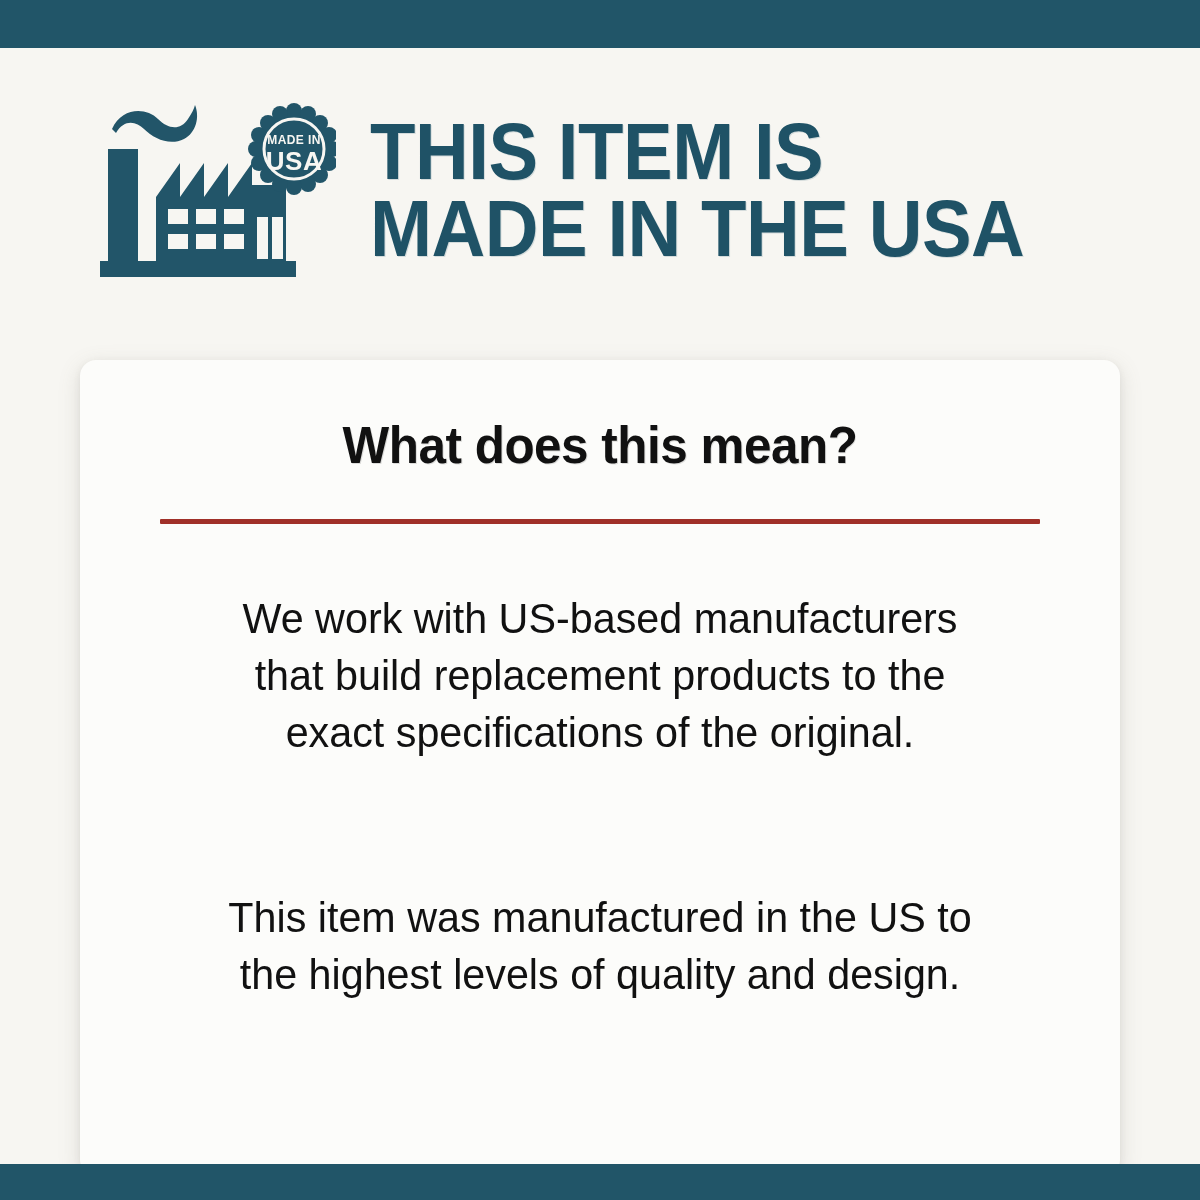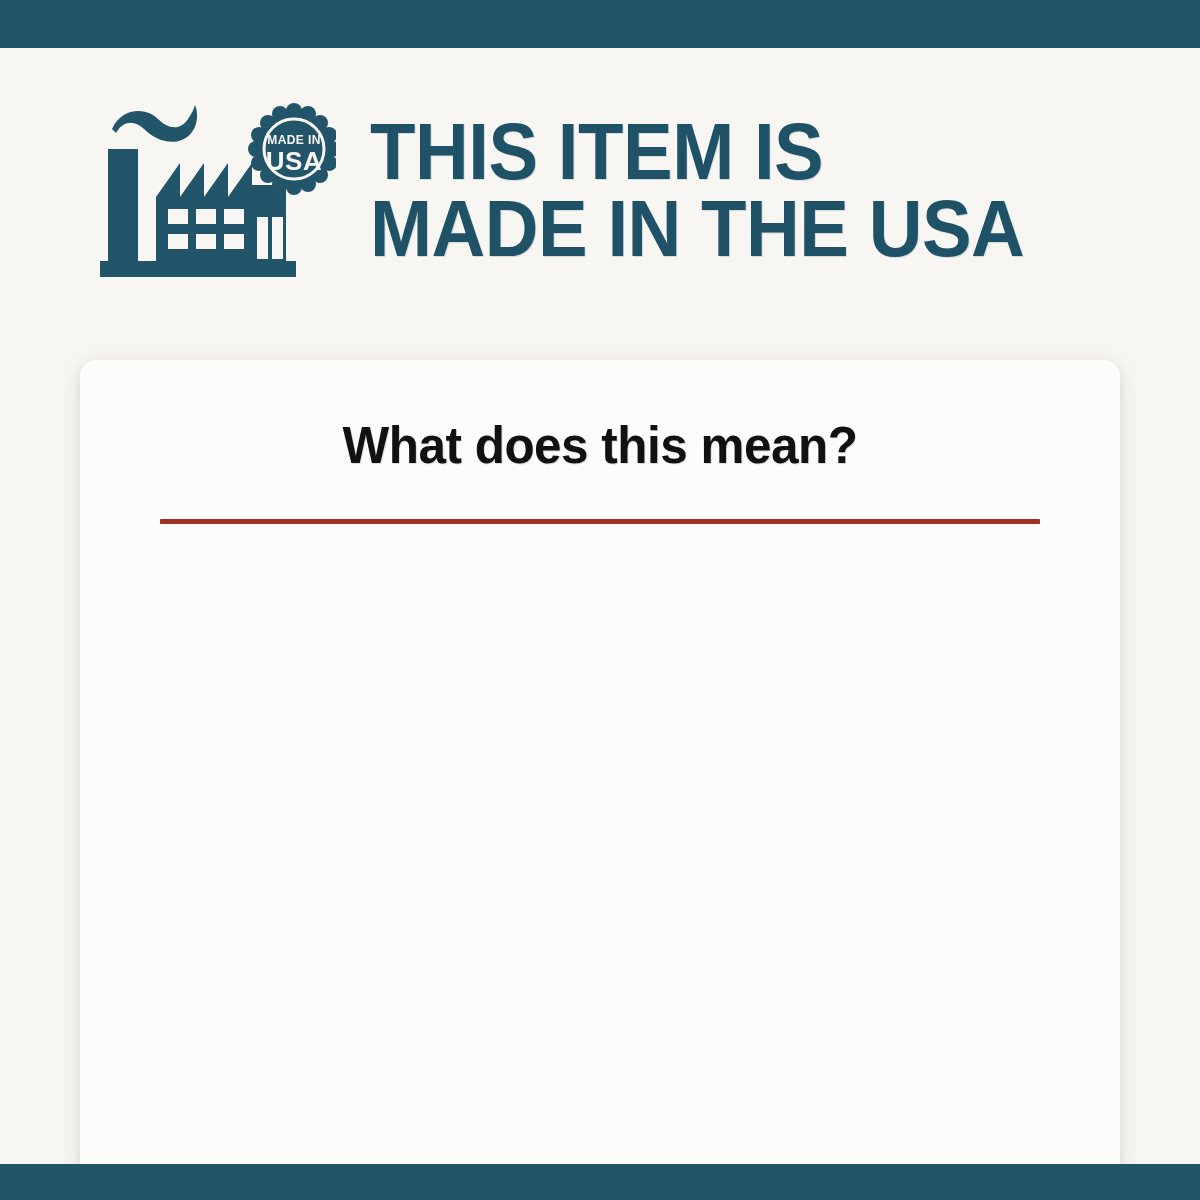--- a/index.html
+++ b/index.html
@@ -189,16 +189,23 @@
     <div class="headline">THIS ITEM IS
 MADE IN THE USA</div>
   </div>
 
   <div class="card">
 
     <div class="card-heading">What does this mean?</div>
 
     <div class="divider"></div>
 
+    <div class="body-block">
+      <p class="body-text first">We work with US-based manufacturers
+that build replacement products to the
+exact specifications of the original.</p>
+      <p class="body-text second">This item was manufactured in the US to
+the highest levels of quality and design.</p>
+    </div>
   </div>
 
   <div class="bar-bottom"></div>
 </div>
 
 </body></html>

